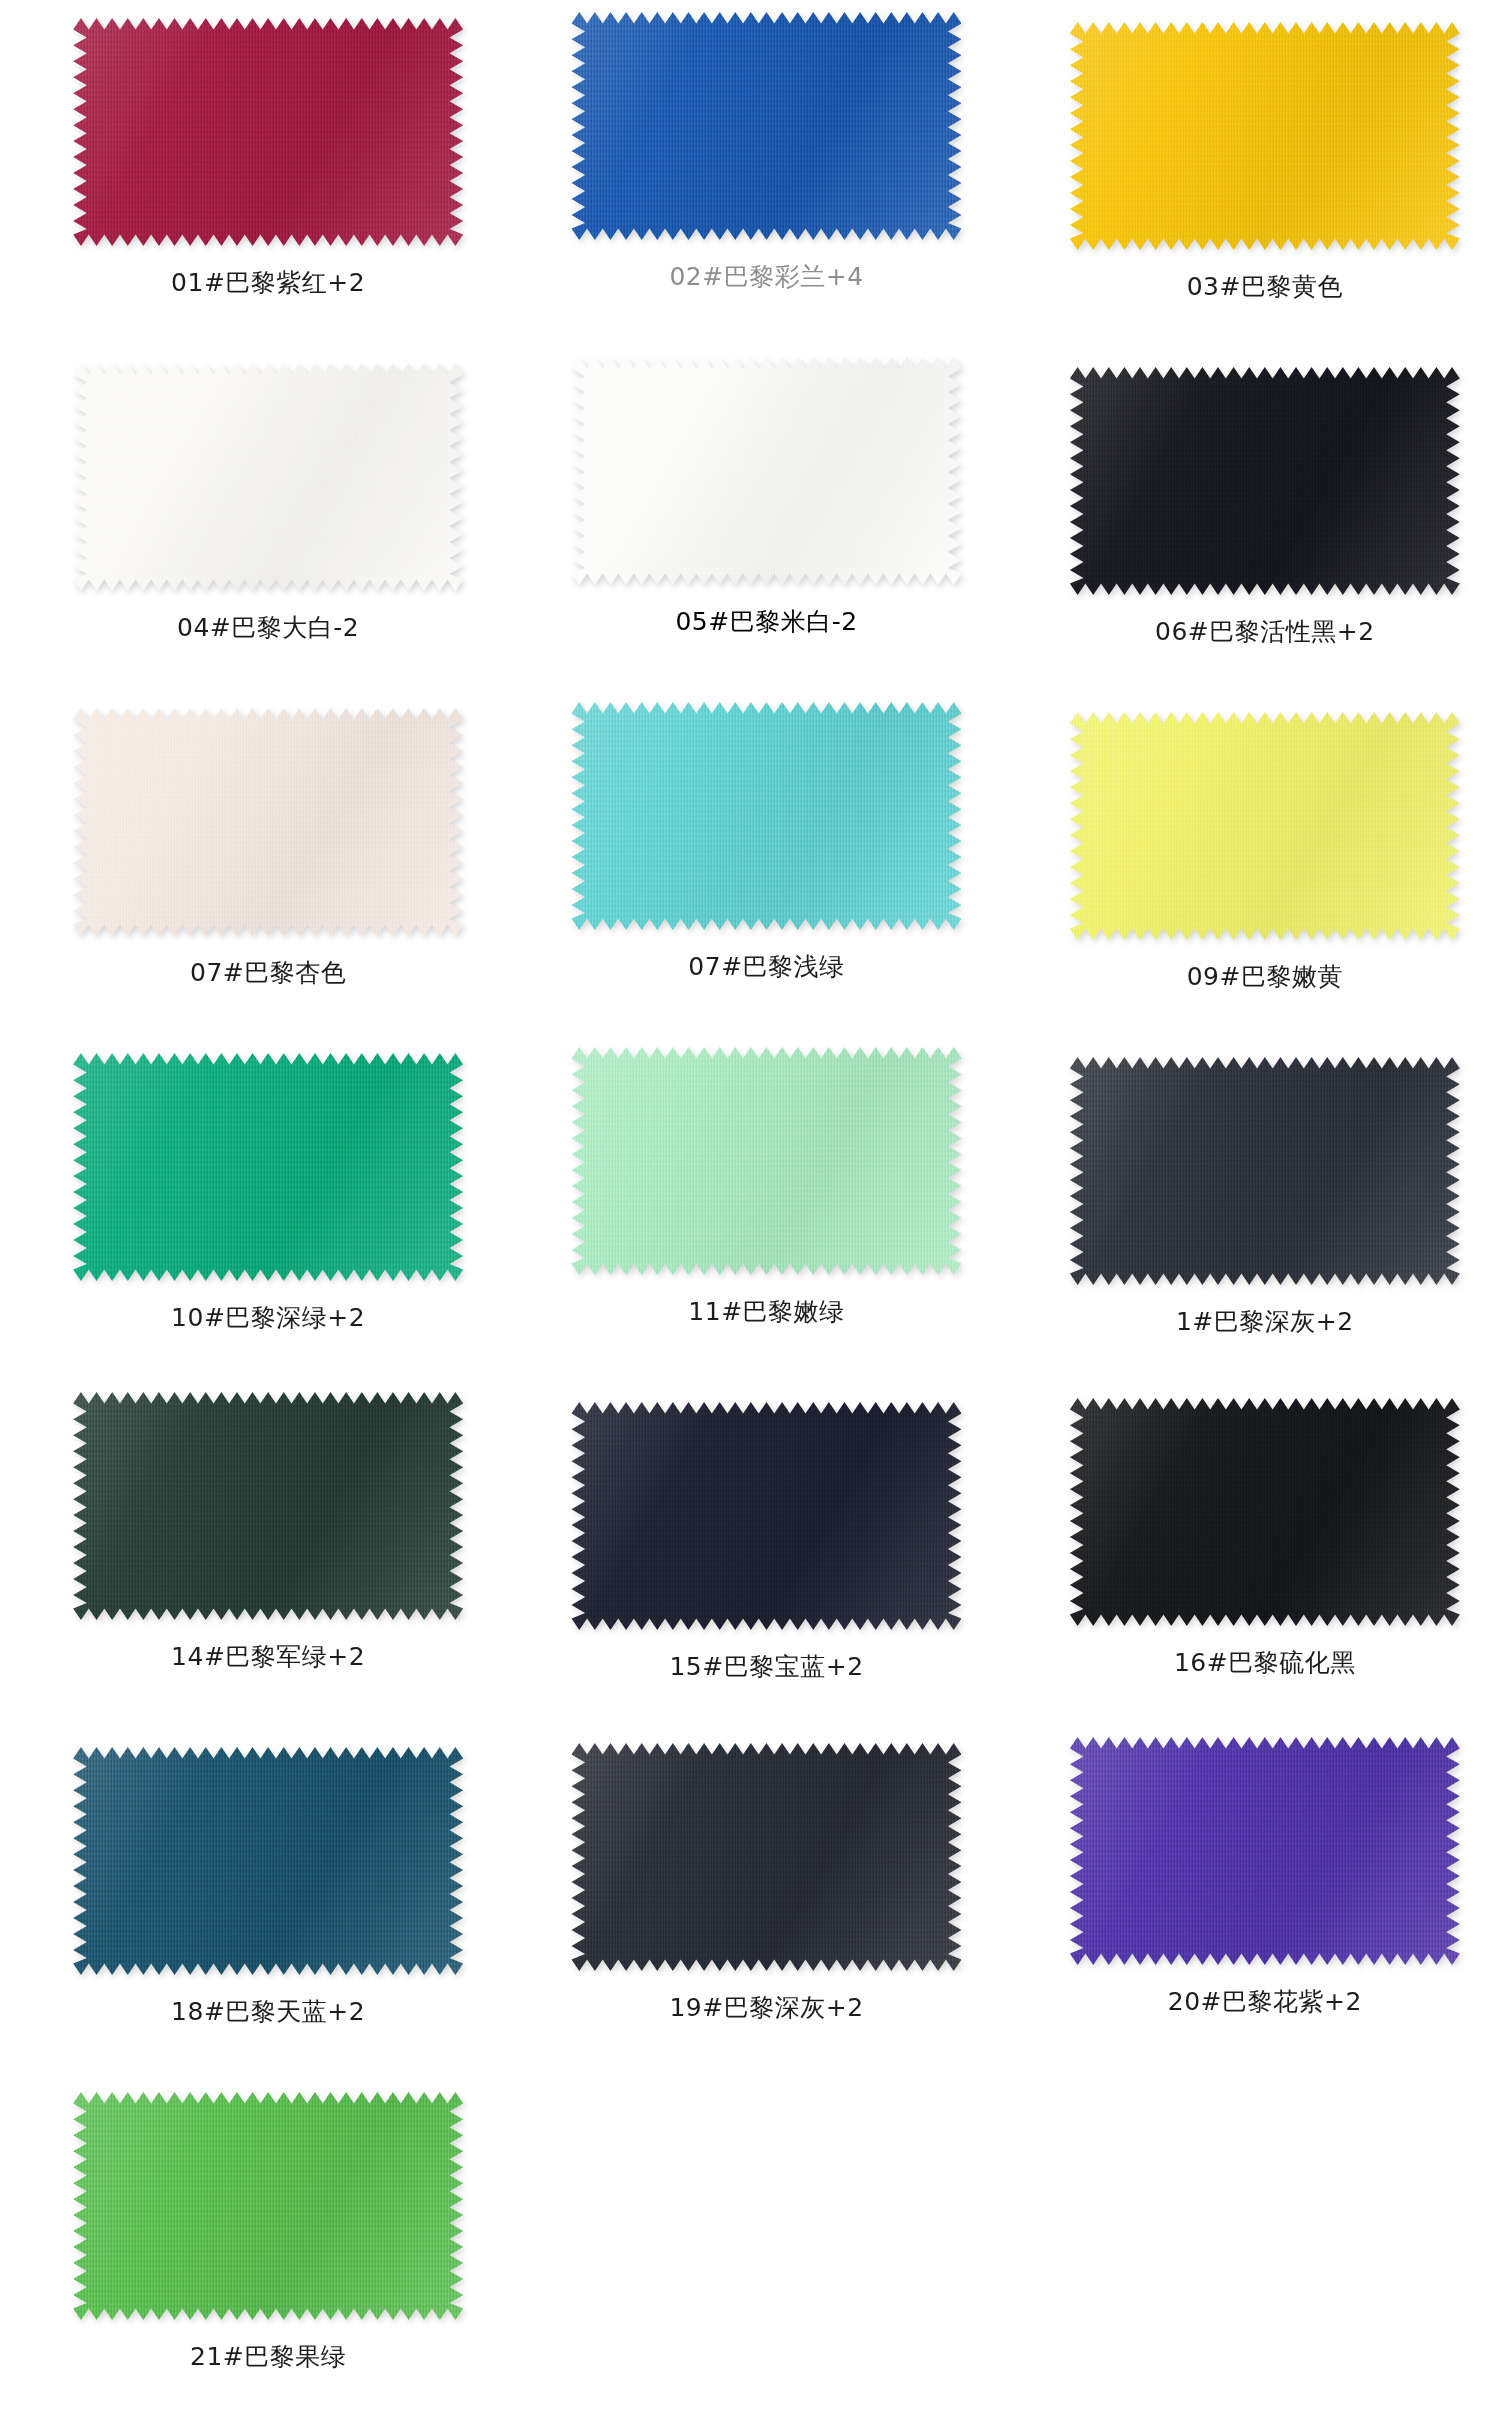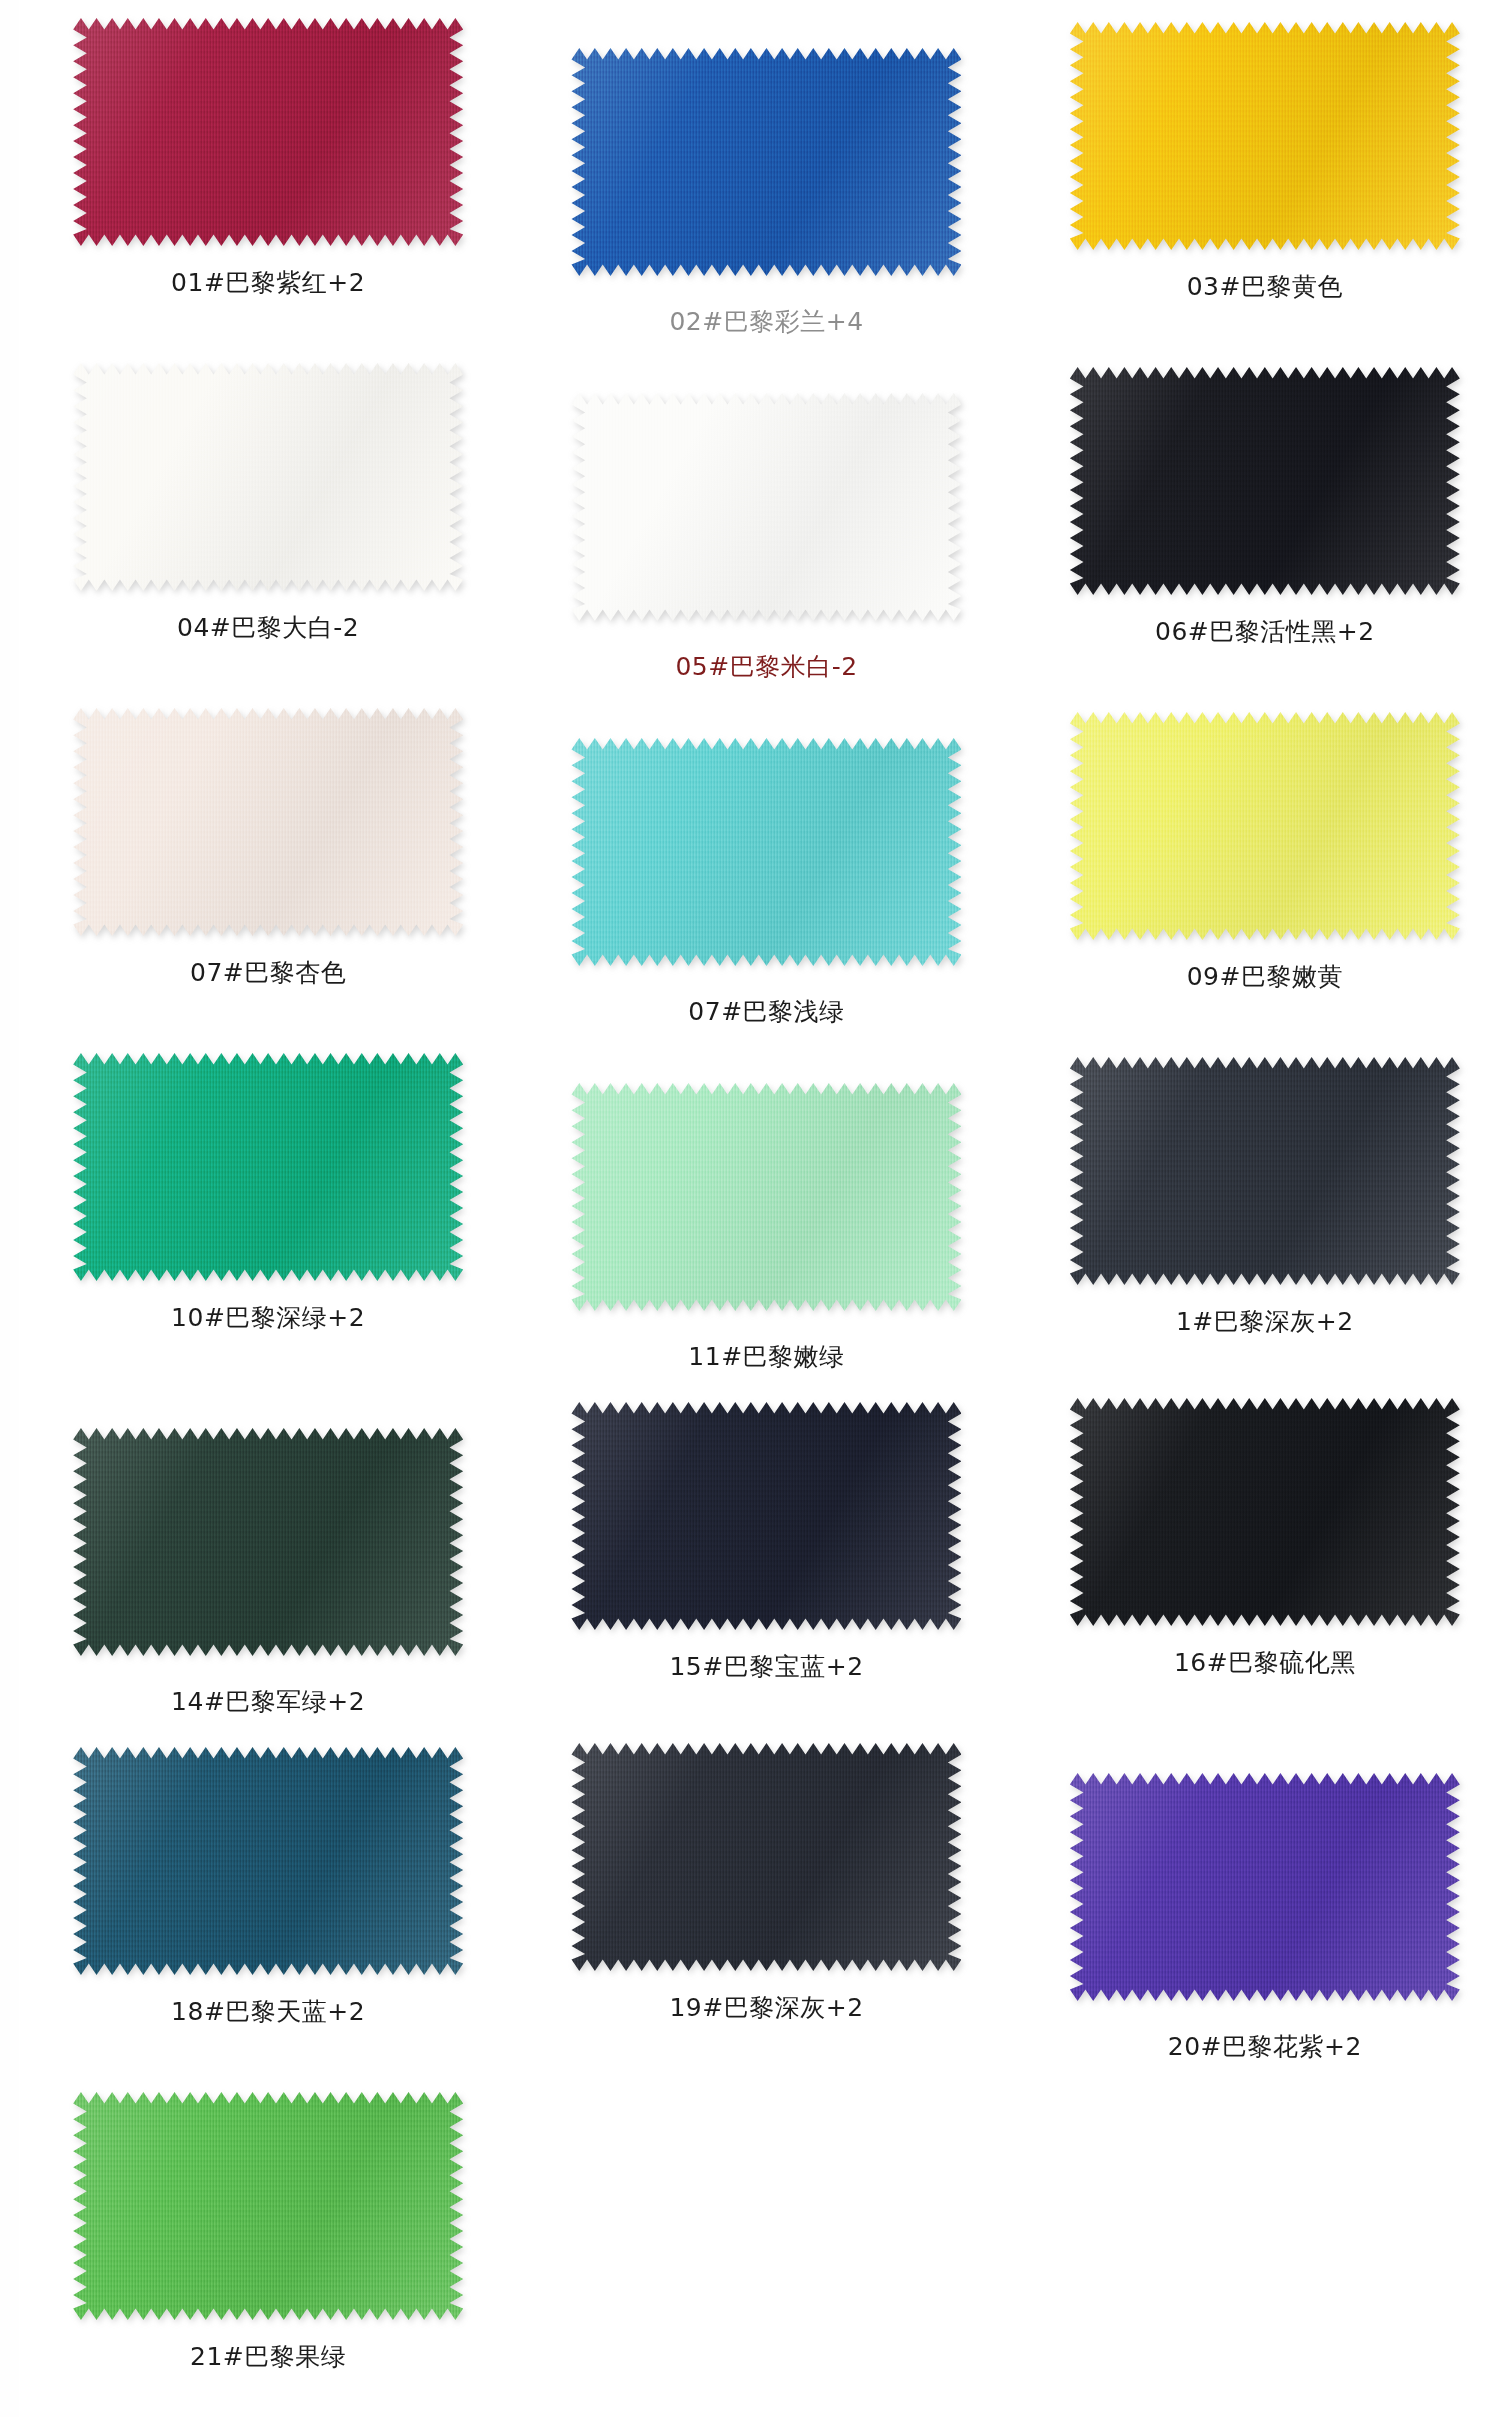--- a/index.html
+++ b/index.html
@@ -37,21 +37,21 @@
   .cell {
     position: relative;
     display: flex;
     flex-direction: column;
     align-items: center;
     justify-content: flex-start;
   }
 
   
   .cell.shift-a { padding-top: 18px; }
-  .cell.shift-b { padding-top: 48px; gap: 9px; }
+  .cell.shift-b { padding-top: 12px; }
   .cell.shift-c { padding-top: 22px; }
 
   .swatch-wrap {
     position: relative;
     width: 390px;
     height: 228px;
     filter: drop-shadow(2px 3px 3px rgba(120,120,120,0.30));
   }
 
   
@@ -101,21 +101,21 @@
     margin-top: 22px;
     font-size: 25px;
     line-height: 1.2;
     color: #1c1c1c;
     letter-spacing: 0.5px;
     white-space: nowrap;
     text-align: center;
     font-family: "DejaVu Sans", "Liberation Sans", sans-serif;
   }
   .label.faint { color: #8d8d8d; }
-  .label.mid   { color: #7f1d1d; }
+  .label.mid   { color: #000000; }
 
   svg.defs-only {
     position: absolute;
     width: 0;
     height: 0;
     overflow: hidden;
   }
 </style>
 </head>
 <body>

